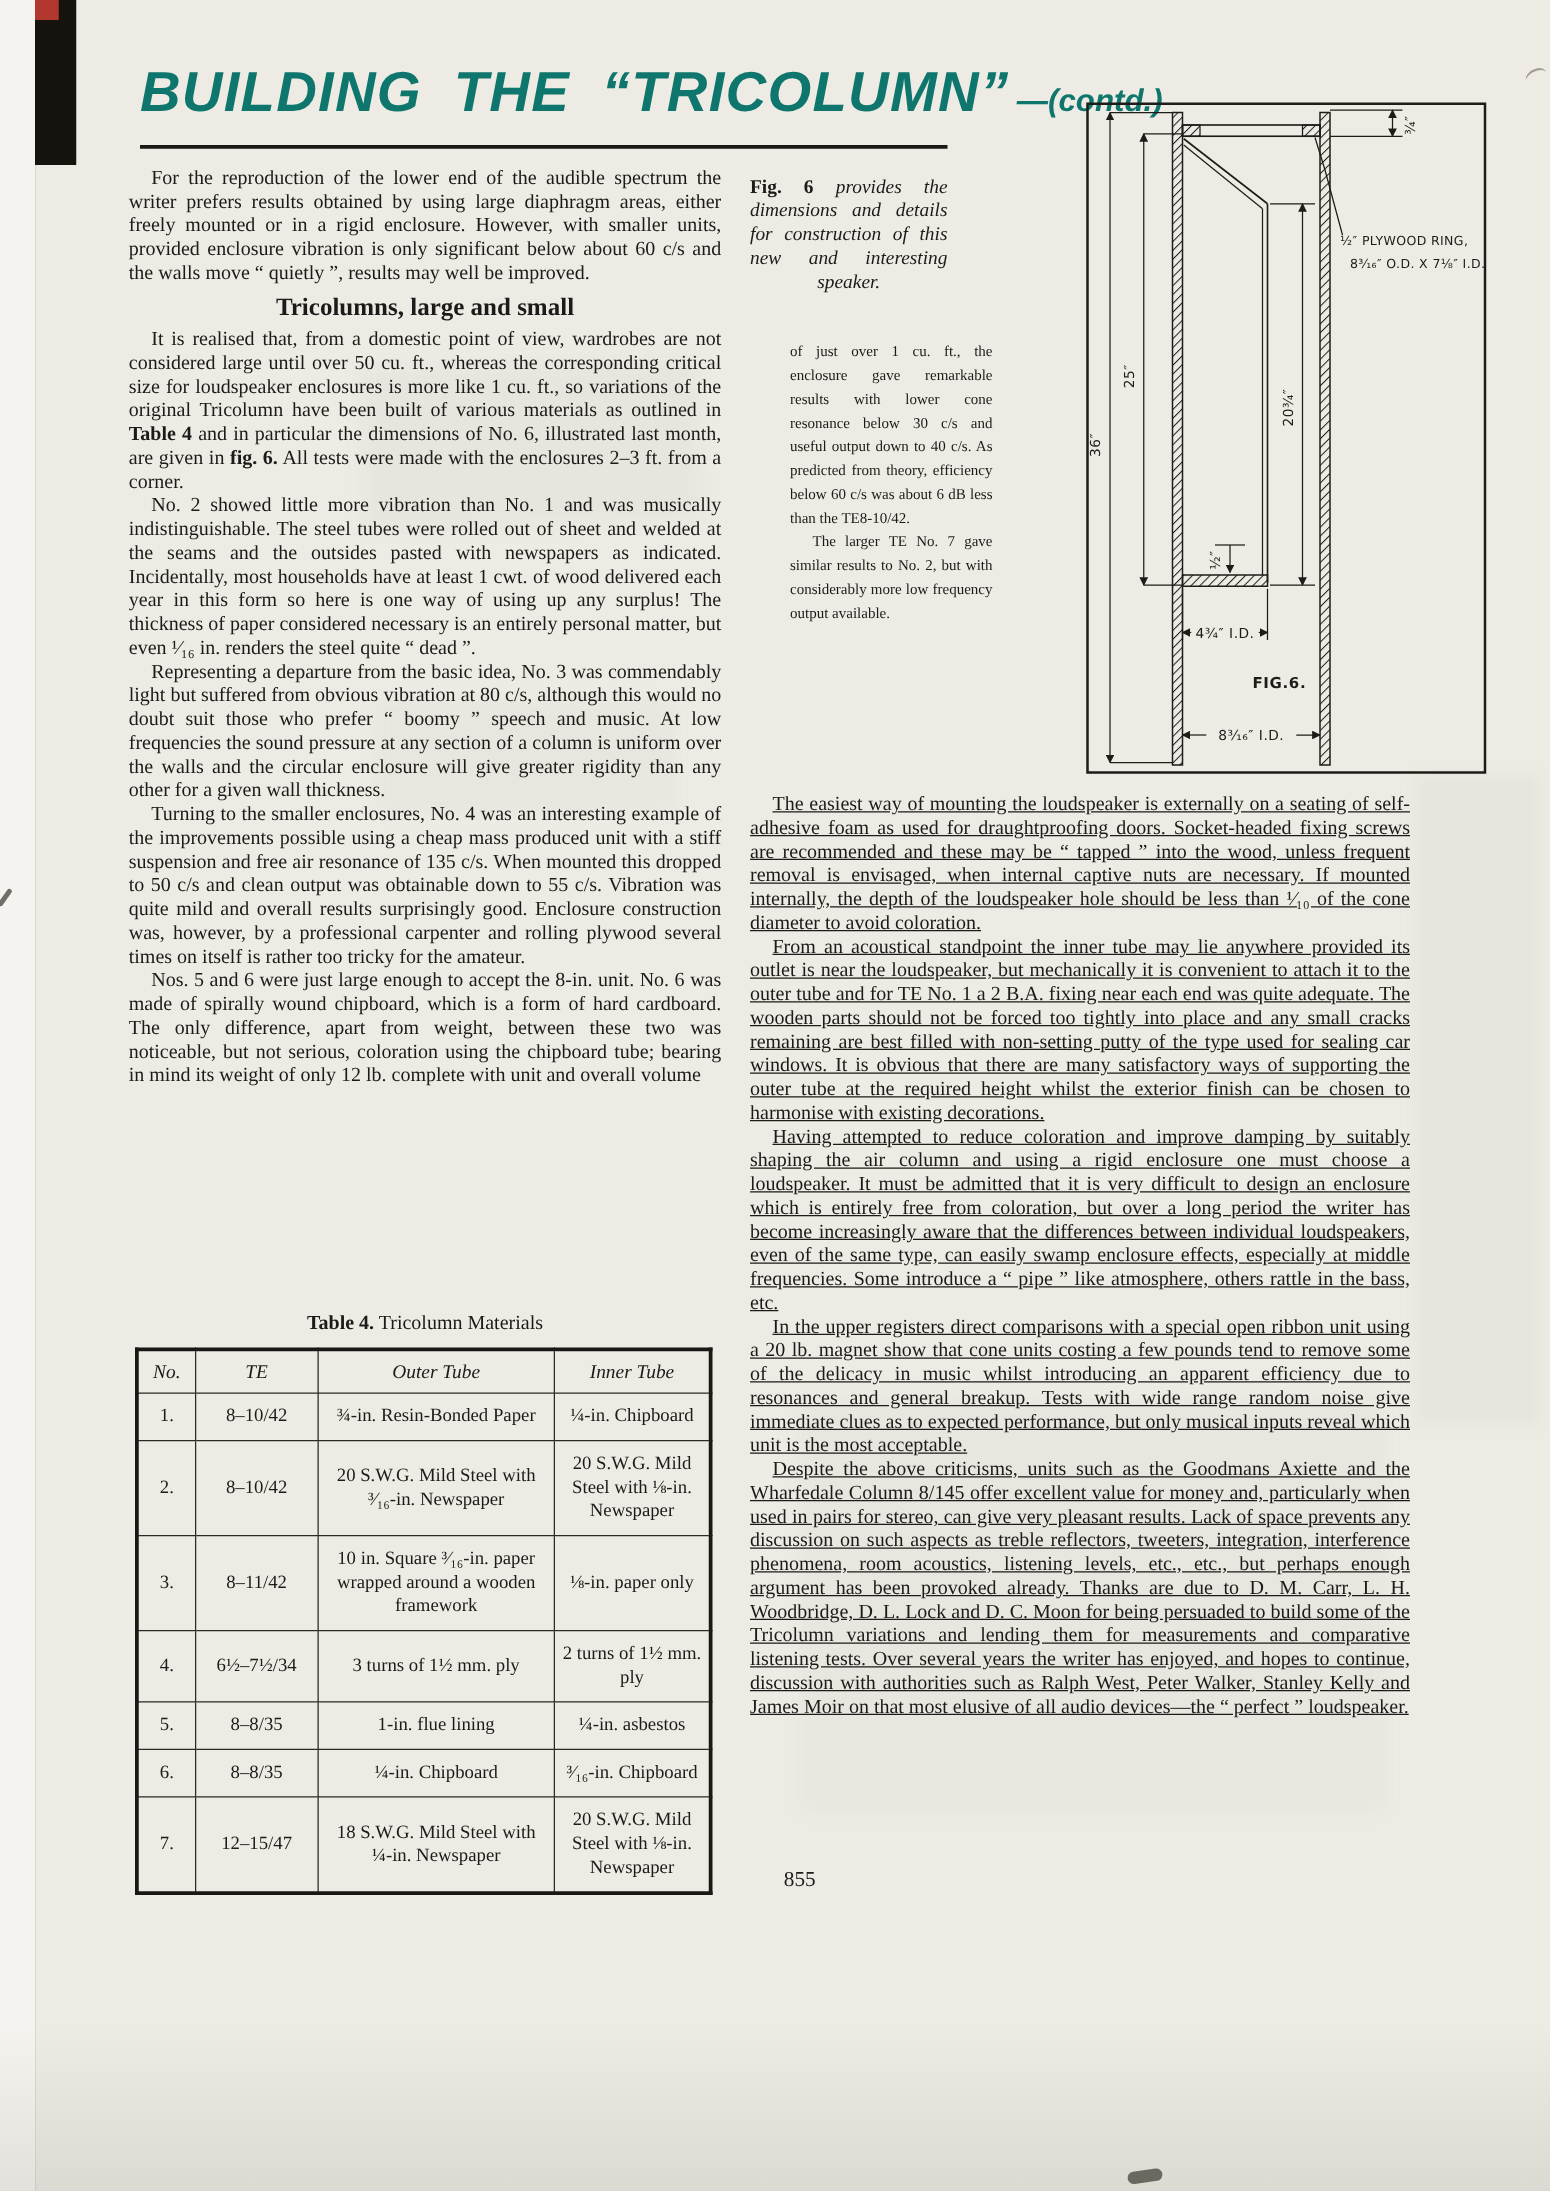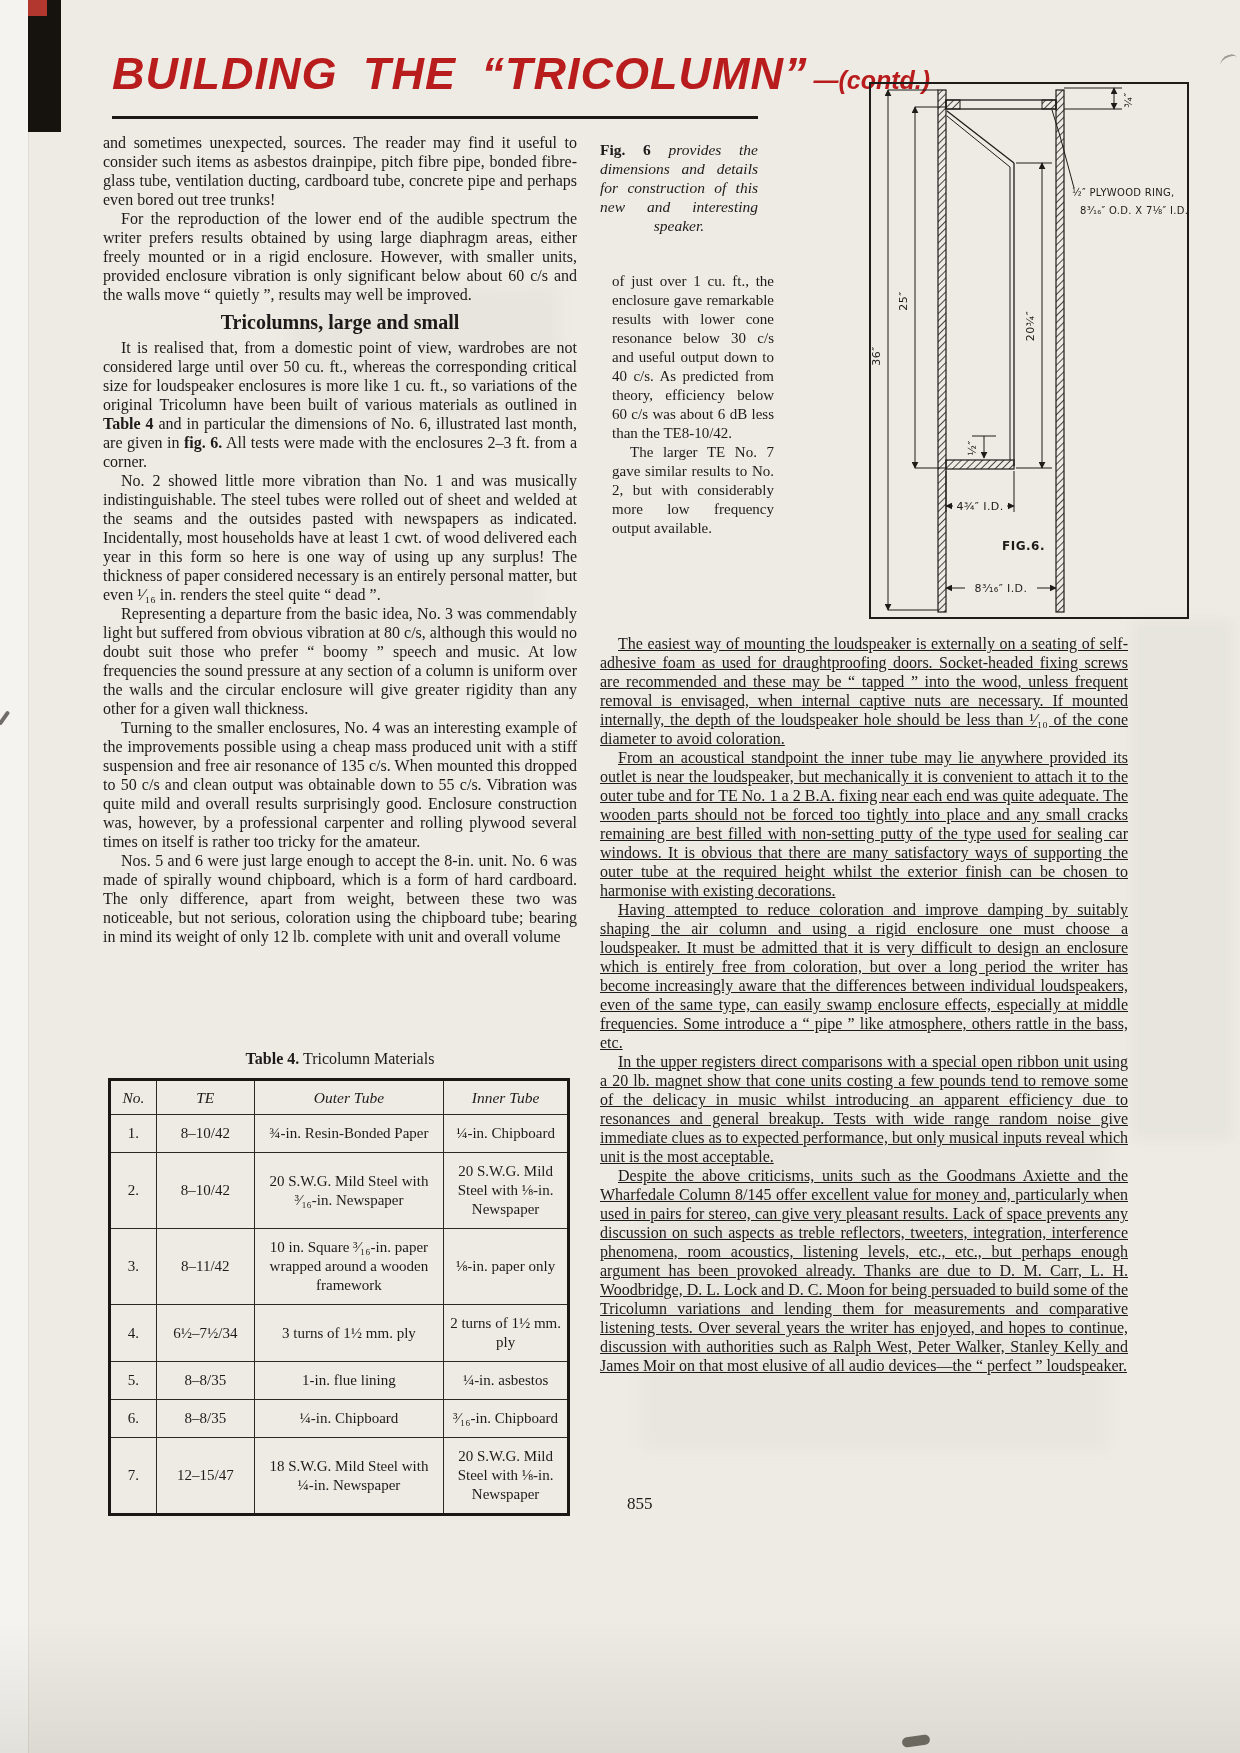--- a/index.html
+++ b/index.html
@@ -19,35 +19,35 @@
   .shade-bottom{left:0;top:1620px;width:1240px;height:133px;background:linear-gradient(180deg,rgba(0,0,0,0),rgba(95,90,78,.12));pointer-events:none;}
   .ghost{background:rgba(135,128,110,.055);filter:blur(7px);pointer-events:none;}
   .g1{left:290px;top:290px;width:270px;height:130px;transform:rotate(-2deg);}
   .g2{left:1132px;top:620px;width:100px;height:520px;}
   .g3{left:640px;top:1120px;width:470px;height:330px;background:rgba(135,128,110,.04);}
   .g4{left:300px;top:560px;width:240px;height:90px;background:rgba(135,128,110,.04);}
 
   
   .title{left:112px;top:48px;width:1000px;margin:0;
     font-family:"Liberation Sans", sans-serif;font-style:italic;font-weight:700;
-    font-size:45px;letter-spacing:1px;word-spacing:12px;color:#b91c1c;white-space:nowrap;}
+    font-size:45px;letter-spacing:1px;word-spacing:12px;color:#0f766e;white-space:nowrap;}
   .title-suffix{font-size:25px;font-weight:600;letter-spacing:0;word-spacing:2px;margin-left:6px;}
   .rule{left:112px;top:116px;width:646px;height:3px;background:#1a1916;}
 
   
   .colL{left:103px;top:133px;width:474px;font-size:16px;line-height:19px;text-align:justify;}
   .colR{left:600px;top:634px;width:528px;font-size:16px;line-height:19px;text-align:justify;text-decoration:underline;}
   .colL p,.colR p,.midcol p{margin:0;text-indent:18px;}
   p.noindent{text-indent:0;}
   .colL h3,.colR h3{margin:9px 0 6px 0;font-size:20px;text-align:center;font-weight:700;text-indent:0;}
 
   .figcap{left:600px;top:140px;width:158px;font-size:15.5px;line-height:19px;
     font-style:italic;text-align:justify;text-align-last:center;}
   .figcap b{font-style:normal;font-weight:700;}
-  .midcol{left:612px;top:272px;width:162px;font-size:15px;line-height:19px;text-align:justify;}
+  .midcol{left:632px;top:272px;width:162px;font-size:12px;line-height:19px;text-align:justify;}
 
   
   .fig{left:864px;top:76px;}
 
   
   .tablewrap{left:108px;top:1050px;width:464px;}
   .tcap{text-align:center;font-size:16px;margin-bottom:10px;}
   .tcap b{font-weight:700;margin-top:14px;}
   table.mat{border-collapse:collapse;width:462px;border:3px solid #191815;
     font-size:15px;line-height:19px;padding-left:20px;}
@@ -72,21 +72,20 @@
   <div class="abs ghost g2"></div>
   <div class="abs ghost g3"></div>
   <div class="abs ghost g4"></div>
   <div class="abs shade-bottom"></div>
   <div class="abs smudge-bottom"></div>
 
   <h1 class="abs title"><span>BUILDING THE “TRICOLUMN”</span><span class="title-suffix">—(contd.)</span></h1>
   <div class="abs rule"></div>
 
   <div class="abs colL">
-    <p class="noindent">and sometimes unexpected, sources.  The reader may find it useful to consider such items as asbestos drainpipe, pitch fibre pipe, bonded fibre-glass tube, ventilation ducting, cardboard tube, concrete pipe and perhaps even bored out tree trunks!</p>
     <p>For the reproduction of the lower end of the audible spectrum the writer prefers results obtained by using large diaphragm areas, either freely mounted or in a rigid enclosure. However, with smaller units, provided enclosure vibration is only significant below about 60 c/s and the walls move “ quietly ”, results may well be improved.</p>
     <h3>Tricolumns, large and small</h3>
     <p><span>It is realised that, from a domestic point of view, wardrobes are not considered large until over 50 cu. ft., whereas the corresponding critical size for loudspeaker enclosures is more like 1 cu. ft., so variations of the original Tricolumn have been built of various materials as outlined in </span><b>Table 4</b><span> and in particular the dimensions of No. 6, illustrated last month, are given in </span><b>fig. 6.</b><span>  All tests were made with the enclosures 2–3 ft. from a corner.</span></p>
     <p>No. 2 showed little more vibration than No. 1 and was musically indistinguishable. The steel tubes were rolled out of sheet and welded at the seams and the outsides pasted with newspapers as indicated. Incidentally, most households have at least 1 cwt. of wood delivered each year in this form so here is one way of using up any surplus!  The thickness of paper considered necessary is an entirely personal matter, but even ¹⁄₁₆ in. renders the steel quite “ dead ”.</p>
     <p>Representing a departure from the basic idea, No. 3 was commendably light but suffered from obvious vibration at 80 c/s, although this would no doubt suit those who prefer “ boomy ” speech and music. At low frequencies the sound pressure at any section of a column is uniform over the walls and the circular enclosure will give greater rigidity than any other for a given wall thickness.</p>
     <p>Turning to the smaller enclosures, No. 4 was an interesting example of the improvements possible using a cheap mass produced unit with a stiff suspension and free air resonance of 135 c/s. When mounted this dropped to 50 c/s and clean output was obtainable down to 55 c/s. Vibration was quite mild and overall results surprisingly good. Enclosure construction was, however, by a professional carpenter and rolling plywood several times on itself is rather too tricky for the amateur.</p>
     <p>Nos. 5 and 6 were just large enough to accept the 8-in. unit. No. 6 was made of spirally wound chipboard, which is a form of hard cardboard. The only difference, apart from weight, between these two was noticeable, but not serious, coloration using the chipboard tube; bearing in mind its weight of only 12 lb. complete with unit and overall volume</p>
   </div>
 
   <div class="abs figcap"><b>Fig. 6</b><span> provides the dimensions and details for construction of this new and interesting speaker.</span></div>

